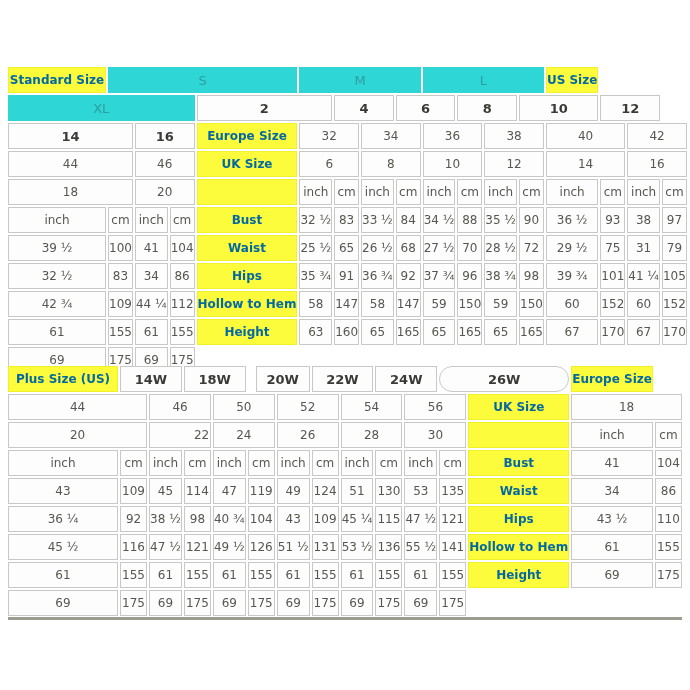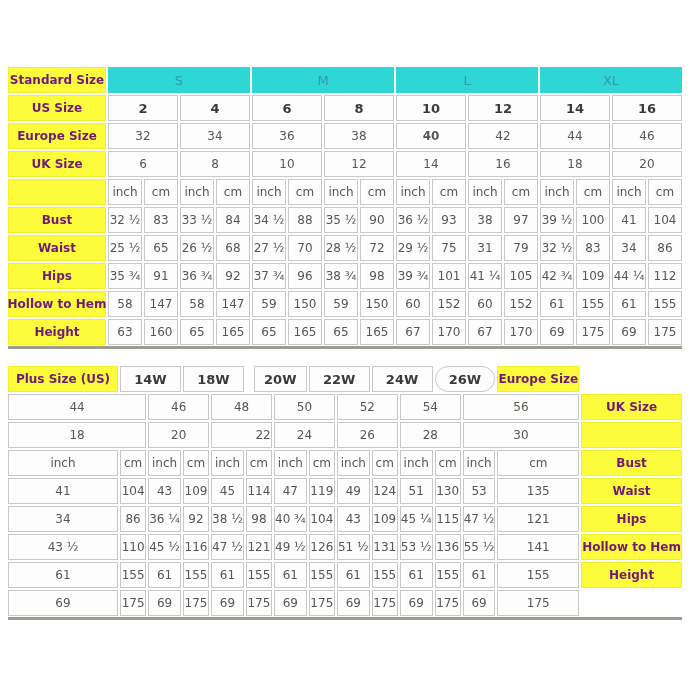--- a/index.html
+++ b/index.html
@@ -40,21 +40,21 @@
     box-sizing: border-box;
     white-space: nowrap;
     font-size: 12px;
     color: #585650;
   }
   .lbl {
     background: var(--yellow, #fcfc3d);
     border: 1px solid var(--yellow_border, #f1f128);
     font-weight: bold;
     font-size: 12px;
-    color: #701a75;
+    color: #0369a1;
     text-align: center;
   }
   .grp {
     background: var(--cyan, #2fd6d6);
     border: 1px solid var(--cyan, #2fd6d6);
     color: #2f9e9e;
     font-size: 13px;
   }
   .val {
     background: #fdfdfd;
@@ -67,36 +67,36 @@
   }
 </style>
 </head>
 <body>
 
 <div id="standard-table" class="size-table">
     <div class="cell lbl">Standard Size</div>
     <div class="cell grp" style="grid-column: span 4;">S</div>
     <div class="cell grp" style="grid-column: span 4;">M</div>
     <div class="cell grp" style="grid-column: span 4;">L</div>
+    <div class="cell lbl">US Size</div>
     <div class="cell grp" style="grid-column: span 4;">XL</div>
-    <div class="cell lbl">US Size</div>
     <div class="cell val bold" style="grid-column: span 2;">2</div>
     <div class="cell val bold" style="grid-column: span 2;">4</div>
     <div class="cell val bold" style="grid-column: span 2;">6</div>
     <div class="cell val bold" style="grid-column: span 2;">8</div>
     <div class="cell val bold" style="grid-column: span 2;">10</div>
     <div class="cell val bold" style="grid-column: span 2;">12</div>
     <div class="cell val bold" style="grid-column: span 2;">14</div>
     <div class="cell val bold" style="grid-column: span 2;">16</div>
     <div class="cell lbl">Europe Size</div>
     <div class="cell val" style="grid-column: span 2;">32</div>
     <div class="cell val" style="grid-column: span 2;">34</div>
     <div class="cell val" style="grid-column: span 2;">36</div>
     <div class="cell val" style="grid-column: span 2;">38</div>
-    <div class="cell val" style="grid-column: span 2; font-weight: bold;">40</div>
+    <div class="cell val" style="grid-column: span 2;">40</div>
     <div class="cell val" style="grid-column: span 2;">42</div>
     <div class="cell val" style="grid-column: span 2;">44</div>
     <div class="cell val" style="grid-column: span 2;">46</div>
     <div class="cell lbl">UK Size</div>
     <div class="cell val" style="grid-column: span 2;">6</div>
     <div class="cell val" style="grid-column: span 2;">8</div>
     <div class="cell val" style="grid-column: span 2;">10</div>
     <div class="cell val" style="grid-column: span 2;">12</div>
     <div class="cell val" style="grid-column: span 2;">14</div>
     <div class="cell val" style="grid-column: span 2;">16</div>
@@ -210,21 +210,20 @@
     <div class="cell lbl">Plus Size (US)</div>
     <div class="cell val bold" style="grid-column: span 2;">14W</div>
     <div class="cell val bold" style="grid-column: span 2;">18W</div>
     <div class="cell val bold" style="grid-column: span 2; margin-left: 8px;">20W</div>
     <div class="cell val bold" style="grid-column: span 2;">22W</div>
     <div class="cell val bold" style="grid-column: span 2;">24W</div>
     <div class="cell val bold" style="grid-column: span 2; border-radius: 13px;">26W</div>
     <div class="cell lbl">Europe Size</div>
     <div class="cell val" style="grid-column: span 2;">44</div>
     <div class="cell val" style="grid-column: span 2;">46</div>
-    <div class="cell val" style="grid-column: span 2;">48</div>
     <div class="cell val" style="grid-column: span 2;">50</div>
     <div class="cell val" style="grid-column: span 2;">52</div>
     <div class="cell val" style="grid-column: span 2;">54</div>
     <div class="cell val" style="grid-column: span 2;">56</div>
     <div class="cell lbl">UK Size</div>
     <div class="cell val" style="grid-column: span 2;">18</div>
     <div class="cell val" style="grid-column: span 2;">20</div>
     <div class="cell val" style="grid-column: span 2; padding-left: 43px;">22</div>
     <div class="cell val" style="grid-column: span 2;">24</div>
     <div class="cell val" style="grid-column: span 2;">26</div>

